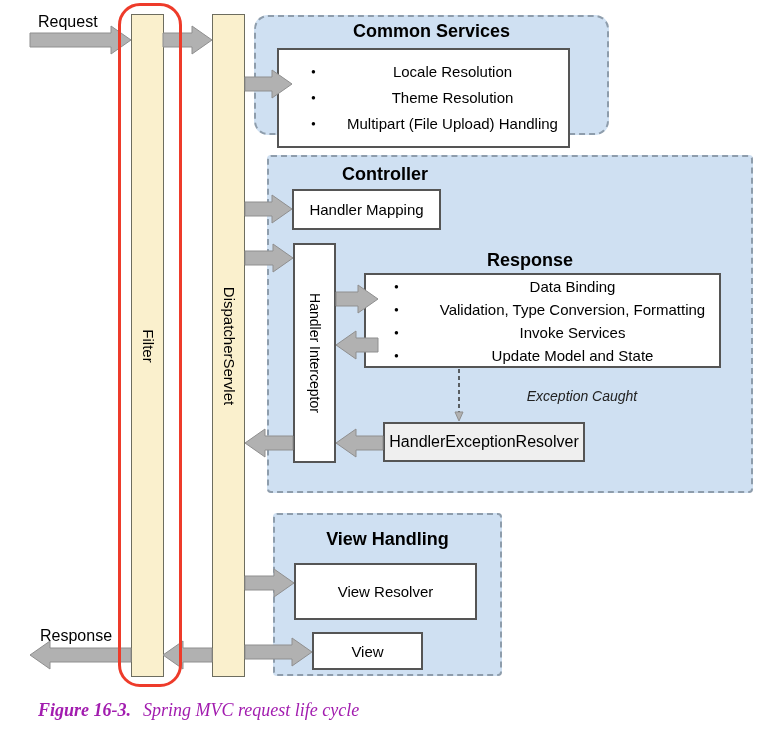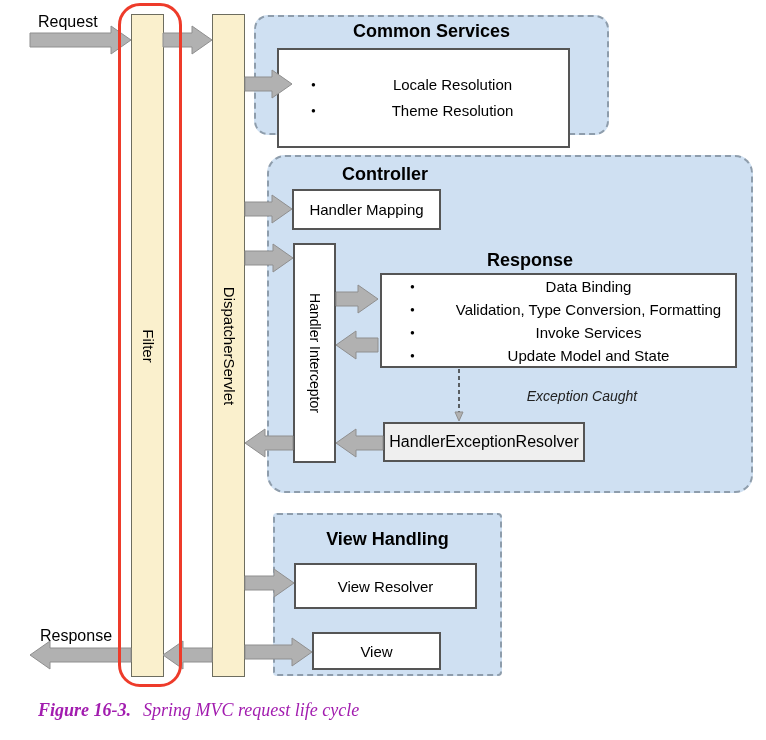--- a/index.html
+++ b/index.html
@@ -69,58 +69,59 @@
 
 <span class="endpoint-label" style="left:38px;top:13px;">Request</span>
 <span class="endpoint-label" style="left:40px;top:627px;">Response</span>
 
 <div class="group" style="left:254px;top:15px;width:355px;height:120px;border-radius:14px;">
   <div class="group-title" style="left:0;right:0;top:4px;">Common Services</div>
   <div class="wbox" style="left:21px;top:31px;width:293px;height:100px;justify-content:flex-start;">
     <ul class="bullets cs-list" style="width:100%;">
       <li>Locale Resolution</li>
       <li>Theme Resolution</li>
+      <li>Multipart (File Upload) Handling</li>
     </ul>
   </div>
 </div>
 
-<div class="group" style="left:267px;top:155px;width:486px;height:338px;border-radius:18px;">
+<div class="group" style="left:267px;top:155px;width:486px;height:338px;border-radius:4px;">
   <div class="group-title" style="left:26px;top:7px;width:180px;">Controller</div>
   <div class="group-title" style="left:111px;top:93px;width:300px;">Response</div>
   <div class="italic-note" style="left:233px;top:231px;width:160px;text-align:center;">Exception Caught</div>
 </div>
 
 <div class="wbox" style="left:292px;top:189px;width:149px;height:41px;">
   <span>Handler Mapping</span>
 </div>
 
 <div class="wbox" style="left:293px;top:243px;width:43px;height:220px;">
   <span class="vlabel small">Handler Interceptor</span>
 </div>
 
-<div class="wbox" style="left:380px;top:273px;width:357px;height:95px;justify-content:flex-start;">
+<div class="wbox" style="left:364px;top:273px;width:357px;height:95px;justify-content:flex-start;">
   <ul class="bullets handler-list" style="width:100%;">
     <li>Data Binding</li>
     <li>Validation, Type Conversion, Formatting</li>
     <li>Invoke Services</li>
     <li>Update Model and State</li>
   </ul>
 </div>
 
 <div class="wbox" style="left:383px;top:422px;width:202px;height:40px;background:var(--resolver-fill);font-size:16px;">
   <span>HandlerExceptionResolver</span>
 </div>
 
 <div class="group" style="left:273px;top:513px;width:229px;height:163px;border-radius:4px;">
   <div class="group-title" style="left:0;right:0;top:14px;">View Handling</div>
 </div>
-<div class="wbox" style="left:294px;top:563px;width:183px;height:46px;">
+<div class="wbox" style="left:294px;top:563px;width:183px;height:57px;">
   <span>View Resolver</span>
 </div>
-<div class="wbox" style="left:312px;top:632px;width:129px;height:38px;text-align:right;">
+<div class="wbox" style="left:312px;top:632px;width:111px;height:38px;text-align:right;">
   <span>View</span>
 </div>
 
 <div class="column" style="left:131px;top:14px;width:33px;height:663px;">
   <span class="vlabel">Filter</span>
 </div>
 <div class="column" style="left:212px;top:14px;width:33px;height:663px;">
   <span class="vlabel">DispatcherServlet</span>
 </div>
 

